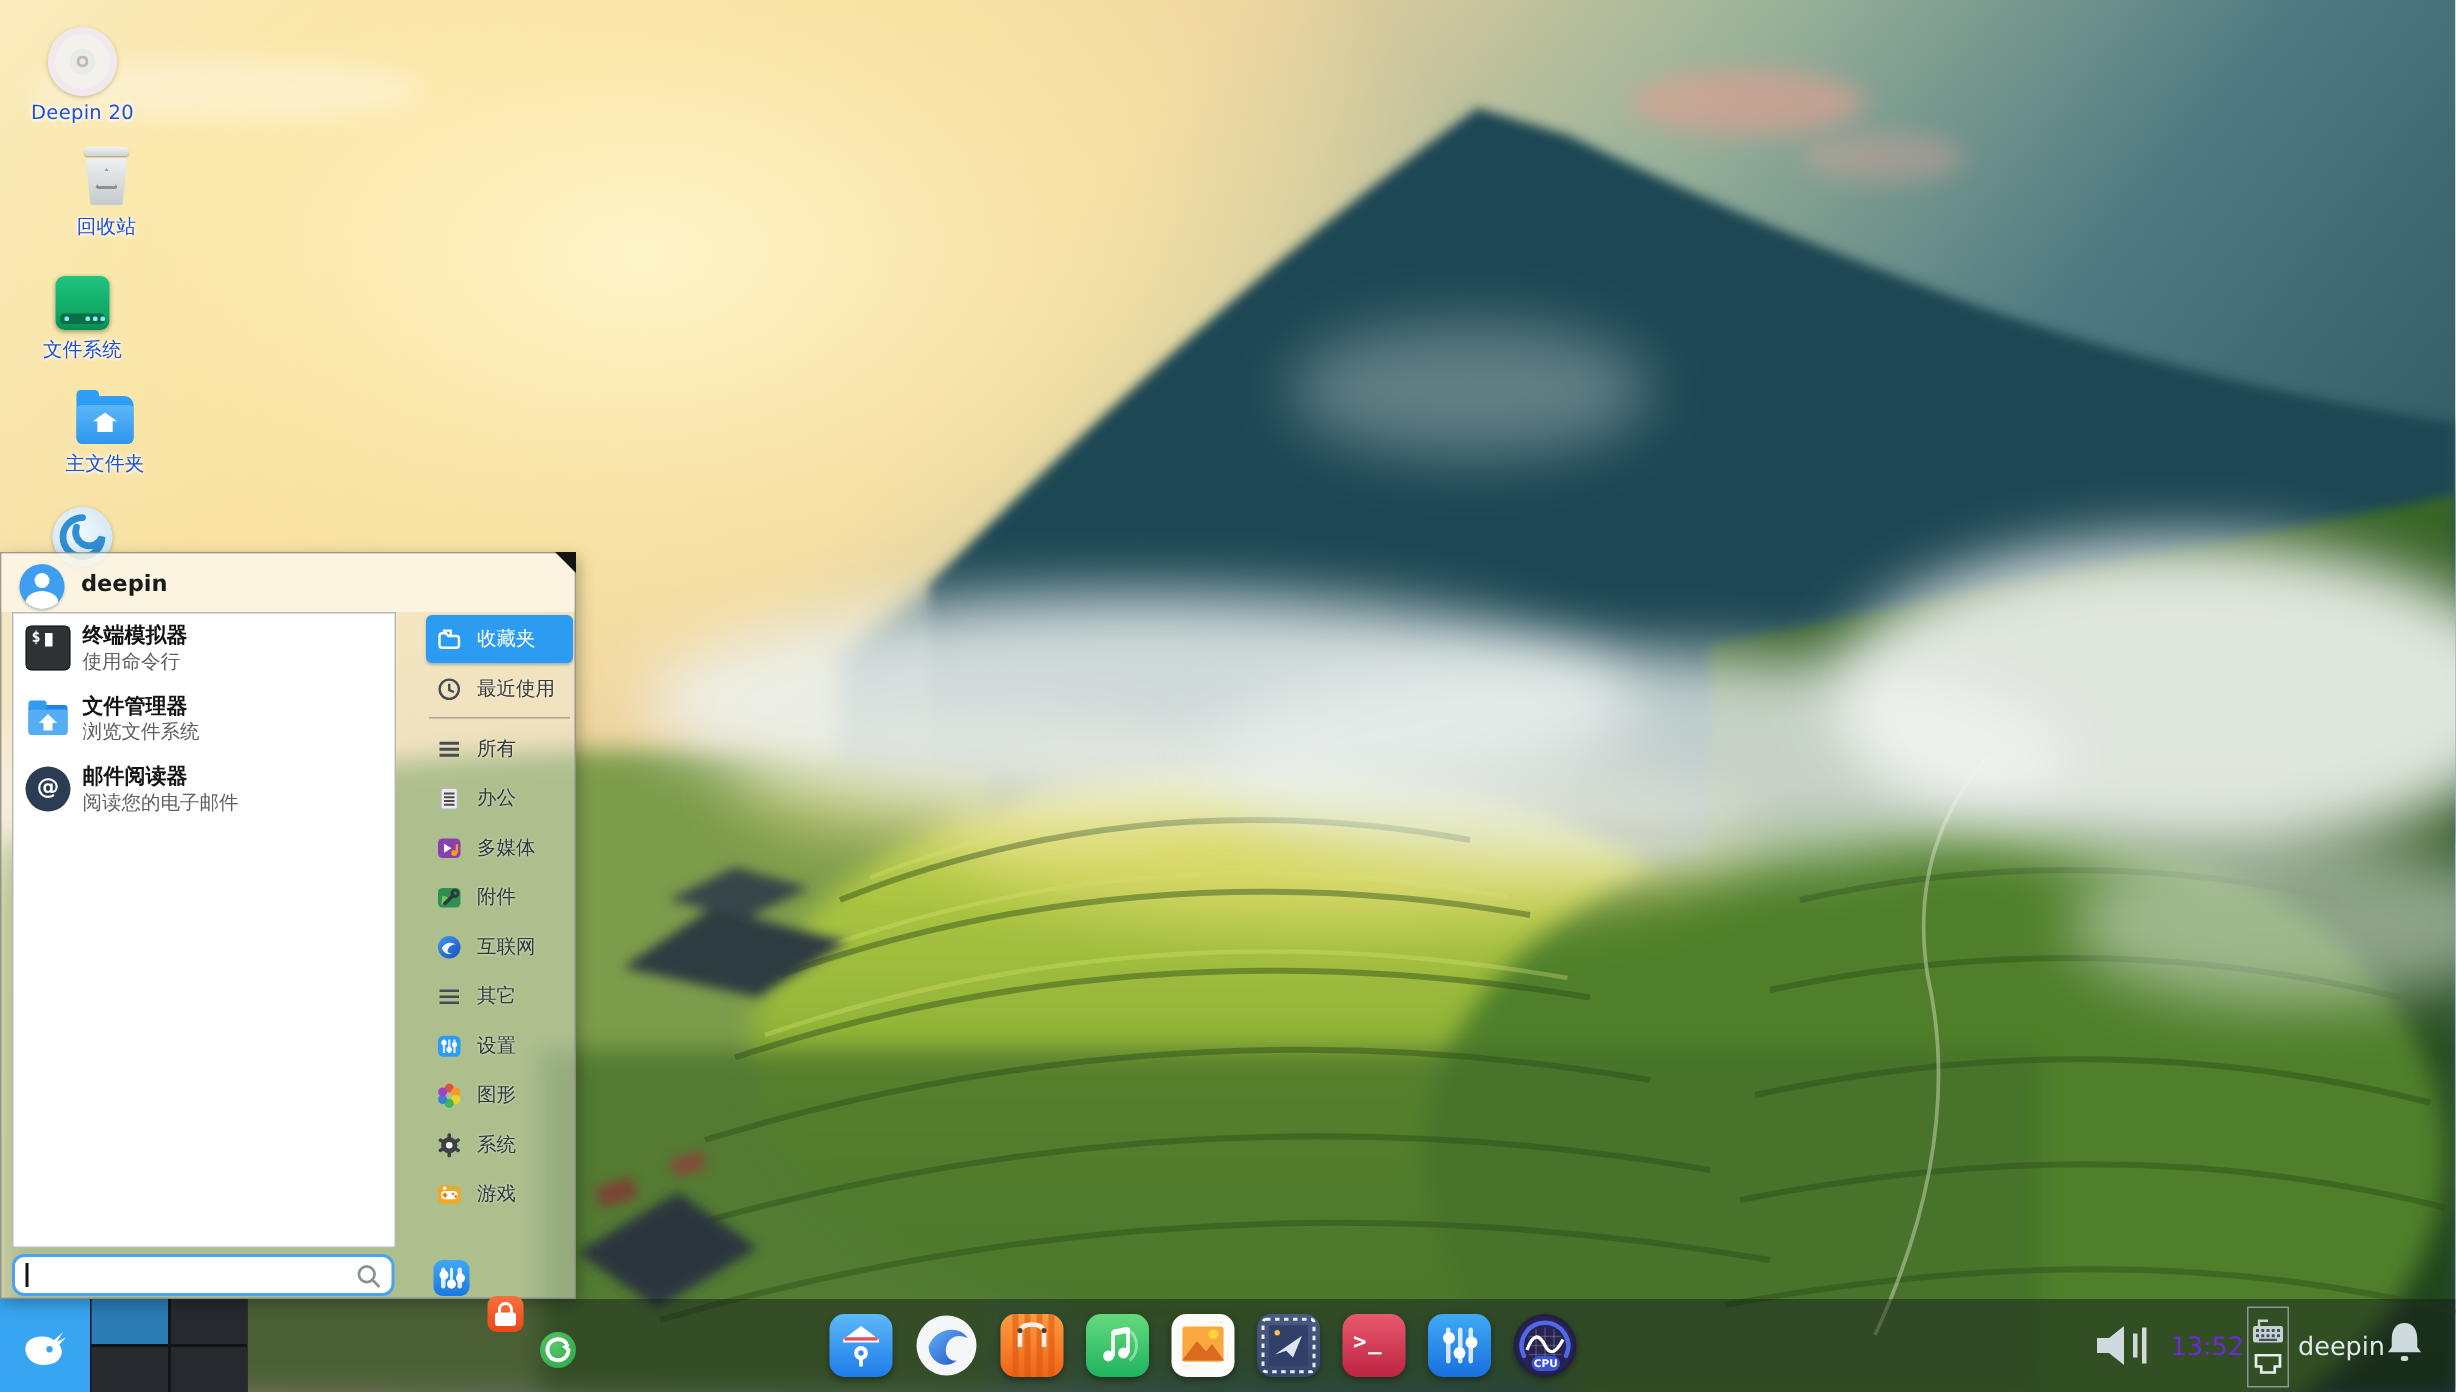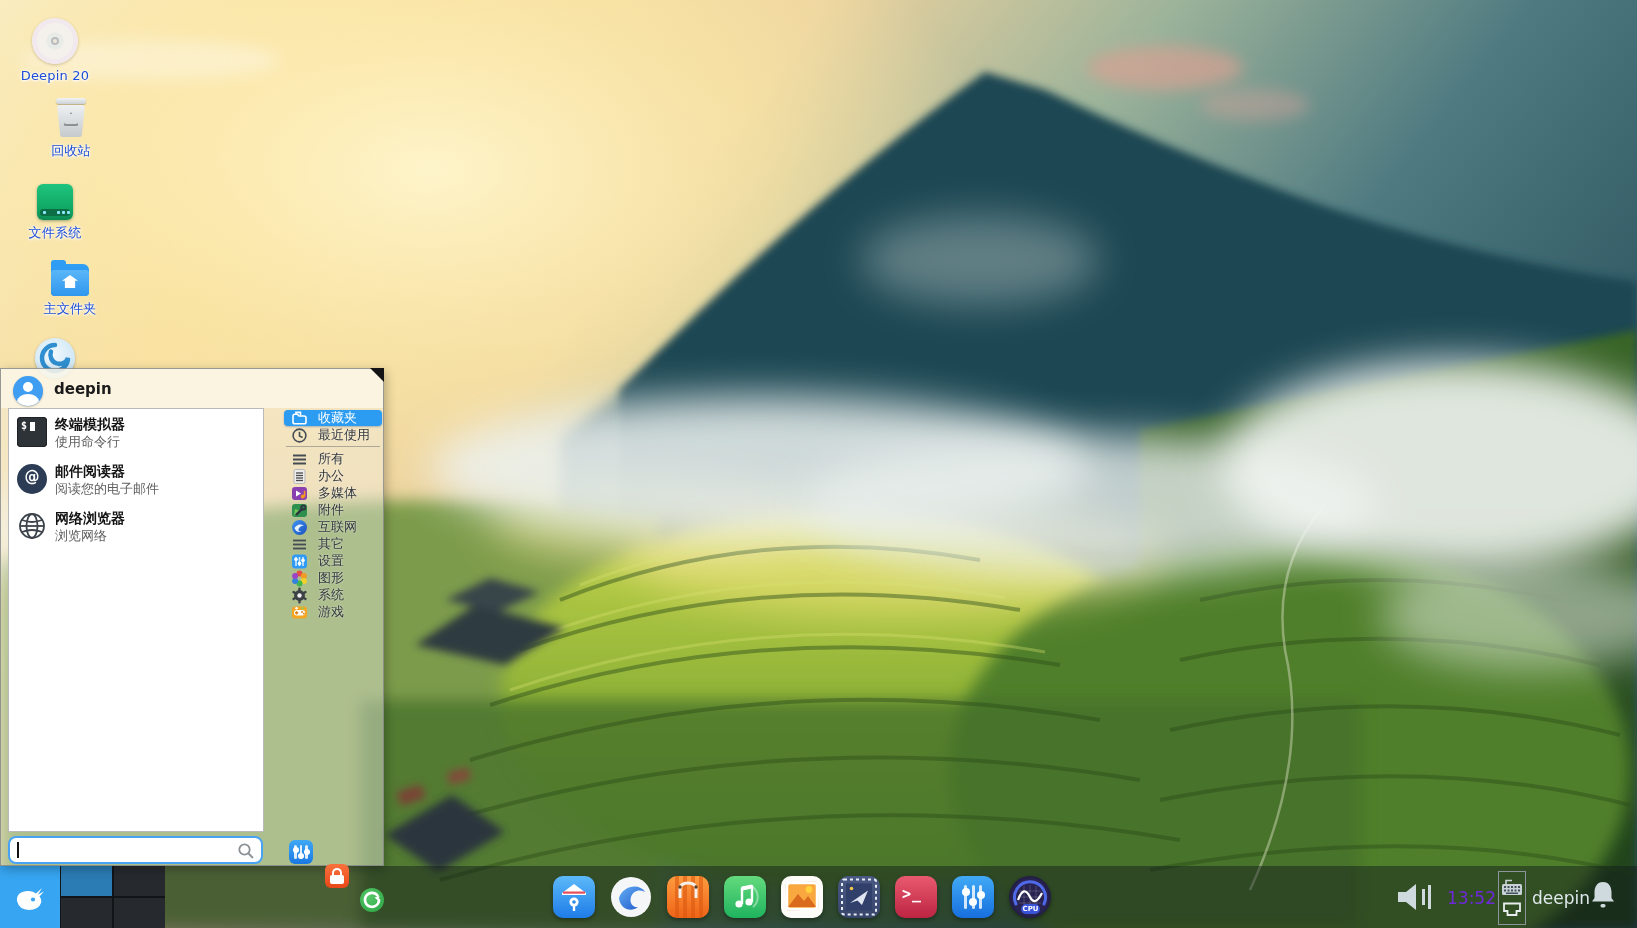--- a/index.html
+++ b/index.html
@@ -42,30 +42,30 @@
   #launcher .header { position:absolute; left:0; top:0; width:100%; height:39px; background:rgba(253,247,233,.78); }
   .avatar { position:absolute; left:12px; top:7px; width:30px; height:30px; border-radius:50%; background:#3f9ef2; overflow:hidden; box-shadow:0 1px 2px rgba(0,0,0,.25); }
   .avatar .head { position:absolute; left:10px; top:6px; width:10px; height:10px; border-radius:50%; background:#fff; }
   .avatar .body { position:absolute; left:4px; top:18px; width:22px; height:16px; border-radius:50% 50% 0 0; background:#fff; }
   .user-name { position:absolute; left:53px; top:11px; font-size:15px; font-weight:bold; color:#1b1b1b; }
 
   .app-panel { position:absolute; left:7px; top:39px; width:256px; height:424px; background:#fff; border:1px solid #b9b9b9; }
   .app-item { position:relative; height:47px; padding:6px 8px 0 46px; cursor:default; }
   .app-item .aicon { position:absolute; left:8px; top:8px; width:30px; height:30px; }
   .app-title { font-size:14px; font-weight:bold; color:#141414; line-height:18px; }
-  .app-sub { font-size:13px; color:#5f5f5f; line-height:17px; }
+  .app-sub { font-size:13px; color:#5f5f5f; line-height:17px;font-family:Liberation Mono, monospace; }
 
   .ic-term { width:30px; height:30px; background:#2e3338; border-radius:4px; position:relative; box-shadow:inset 0 0 0 1px #1e2226; }
   .ic-term .dollar { position:absolute; left:4px; top:3px; color:#fff; font-size:10px; font-weight:bold; font-family:"DejaVu Sans Mono",monospace; }
   .ic-term .bar { position:absolute; left:13px; top:5px; width:5px; height:9px; background:#fff; }
   .ic-mail { width:30px; height:30px; border-radius:50%; background:#2c3c55; position:relative; }
   .ic-mail .at { position:absolute; left:0; top:4px; width:30px; text-align:center; color:#fff; font-size:15px; font-weight:bold; }
 
   .cat-col { position:absolute; left:283px; top:41px; width:98px; }
-  .cat-row { position:relative; height:16px; margin-bottom:1px; border-radius:4px; display:flex; align-items:center; cursor:default; }
+  .cat-row { position:relative; height:32px; margin-bottom:1px; border-radius:4px; display:flex; align-items:center; cursor:default; }
   .cat-row .cicon { width:17px; height:17px; margin:0 10px 0 7px; flex:0 0 17px; display:flex; align-items:center; justify-content:center; }
   .cat-row .clabel { font-size:13px; color:#33383d; text-shadow:0 0 2px rgba(255,255,255,.7); white-space:nowrap; }
   .cat-row.active { background:#2b9cf2; box-shadow:0 1px 2px rgba(0,60,140,.3); }
   .cat-row.active .clabel { color:#fff; text-shadow:none; }
   .cat-div { height:1px; background:rgba(90,95,100,.45); margin:3px 2px 4px 2px; }
 
   .search-box { position:absolute; left:7px; top:467px; width:255px; height:28px; background:#fff; border:2px solid #4aa3f2; border-radius:8px; }
   .search-box .caret { position:absolute; left:7px; top:4px; width:1.5px; height:16px; background:#111; }
   .search-box input { position:absolute; left:12px; top:1px; width:210px; height:22px; border:none; outline:none; font-size:13px; background:transparent; }
   .search-box .mag { position:absolute; right:6px; top:4px; }
@@ -261,39 +261,38 @@
           <div class="ic-term">
         <span class="dollar">$</span>
             <span class="bar"></span>
           </div>
         </div>
       <div class="app-title">终端模拟器</div>
       <div class="app-sub">使用命令行</div>
     </div>
     <div class="app-item">
       <div class="aicon">
+        <svg width="30" height="30">
+          <rect x="2" y="6" width="26" height="19" rx="2" fill="#1f86e8"></rect>
+          <rect x="2" y="3" width="12" height="6" rx="2" fill="#2f9df4"></rect>
+          <rect x="2" y="9" width="26" height="17" rx="2" fill="#55aef2"></rect>
+          <path d="M 15,12 L 21,18 L 18,18 L 18,23 L 12,23 L 12,18 L 9,18 Z" fill="#fff"></path>
+        </svg>
+      </div>
+      <div class="app-title">文件管理器</div>
+      <div class="app-sub">浏览文件系统</div>
+    </div>
+    <div class="app-item">
+      <div class="aicon">
           <div class="ic-mail">
         <span class="at">@</span>
           </div>
         </div>
       <div class="app-title">邮件阅读器</div>
       <div class="app-sub">阅读您的电子邮件</div>
-    </div>
-    <div class="app-item">
-      <div class="aicon">
-        <svg width="30" height="30" stroke="#3d434b" fill="none" stroke-width="1.8">
-          <circle cx="15" cy="15" r="12"></circle>
-            <ellipse cx="15" cy="15" rx="5.5" ry="12"></ellipse>
-          <path d="M 3,15 H 27"></path>
-            <path d="M 5,9 Q 15,13 25,9"></path>
-            <path d="M 5,21 Q 15,17 25,21"></path>
-        </svg>
-      </div>
-      <div class="app-title">网络浏览器</div>
-      <div class="app-sub">浏览网络</div>
     </div>
   </div>
 
   <div class="cat-col">
     <div class="cat-row active">
       <span class="cicon">
         <svg width="17" height="17" fill="none" stroke="#fff" stroke-width="1.6">
             <path d="M 2,6 Q 2,4.2 3.8,4.2 L 6.4,4.2 L 8,6 L 13.2,6 Q 15,6 15,7.8 L 15,12 Q 15,13.8 13.2,13.8 L 3.8,13.8 Q 2,13.8 2,12 Z"></path>
             <path d="M 5,4 L 5,2.4 L 9.5,2.4 L 9.5,5.6"></path>
           </svg>

